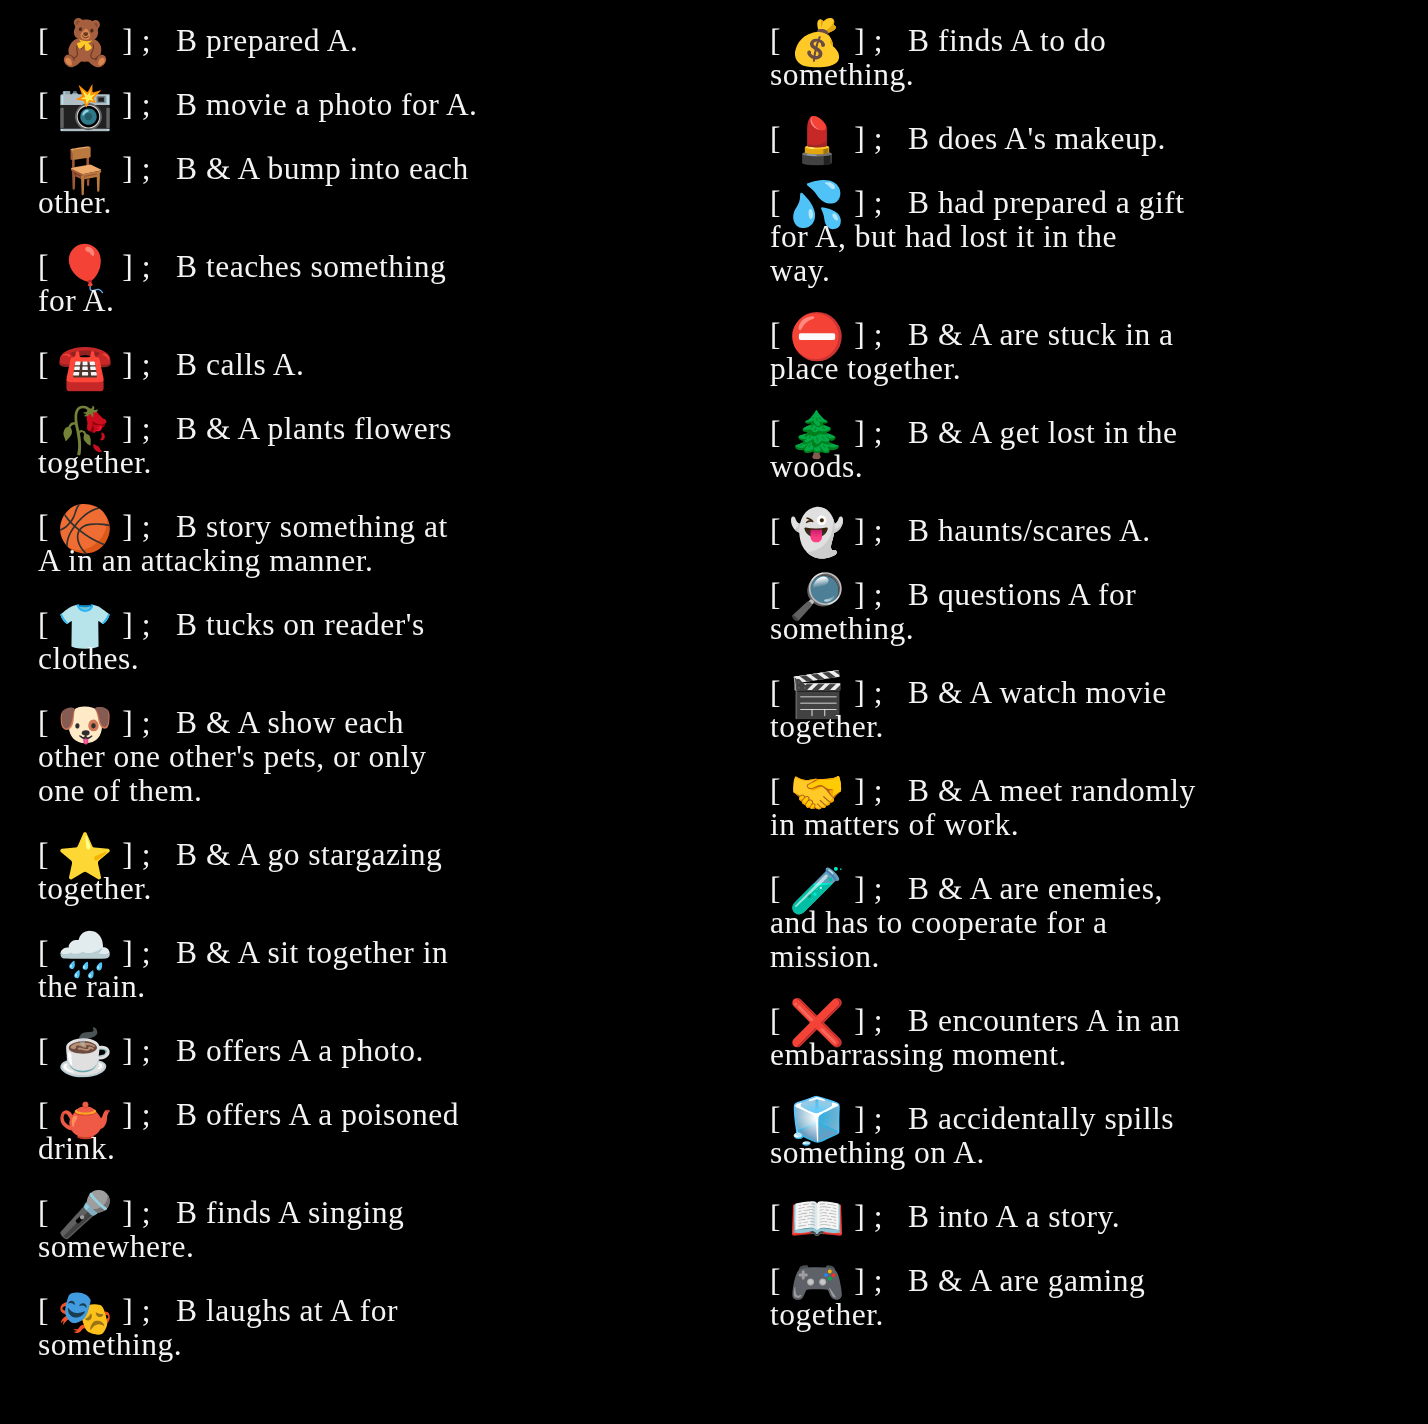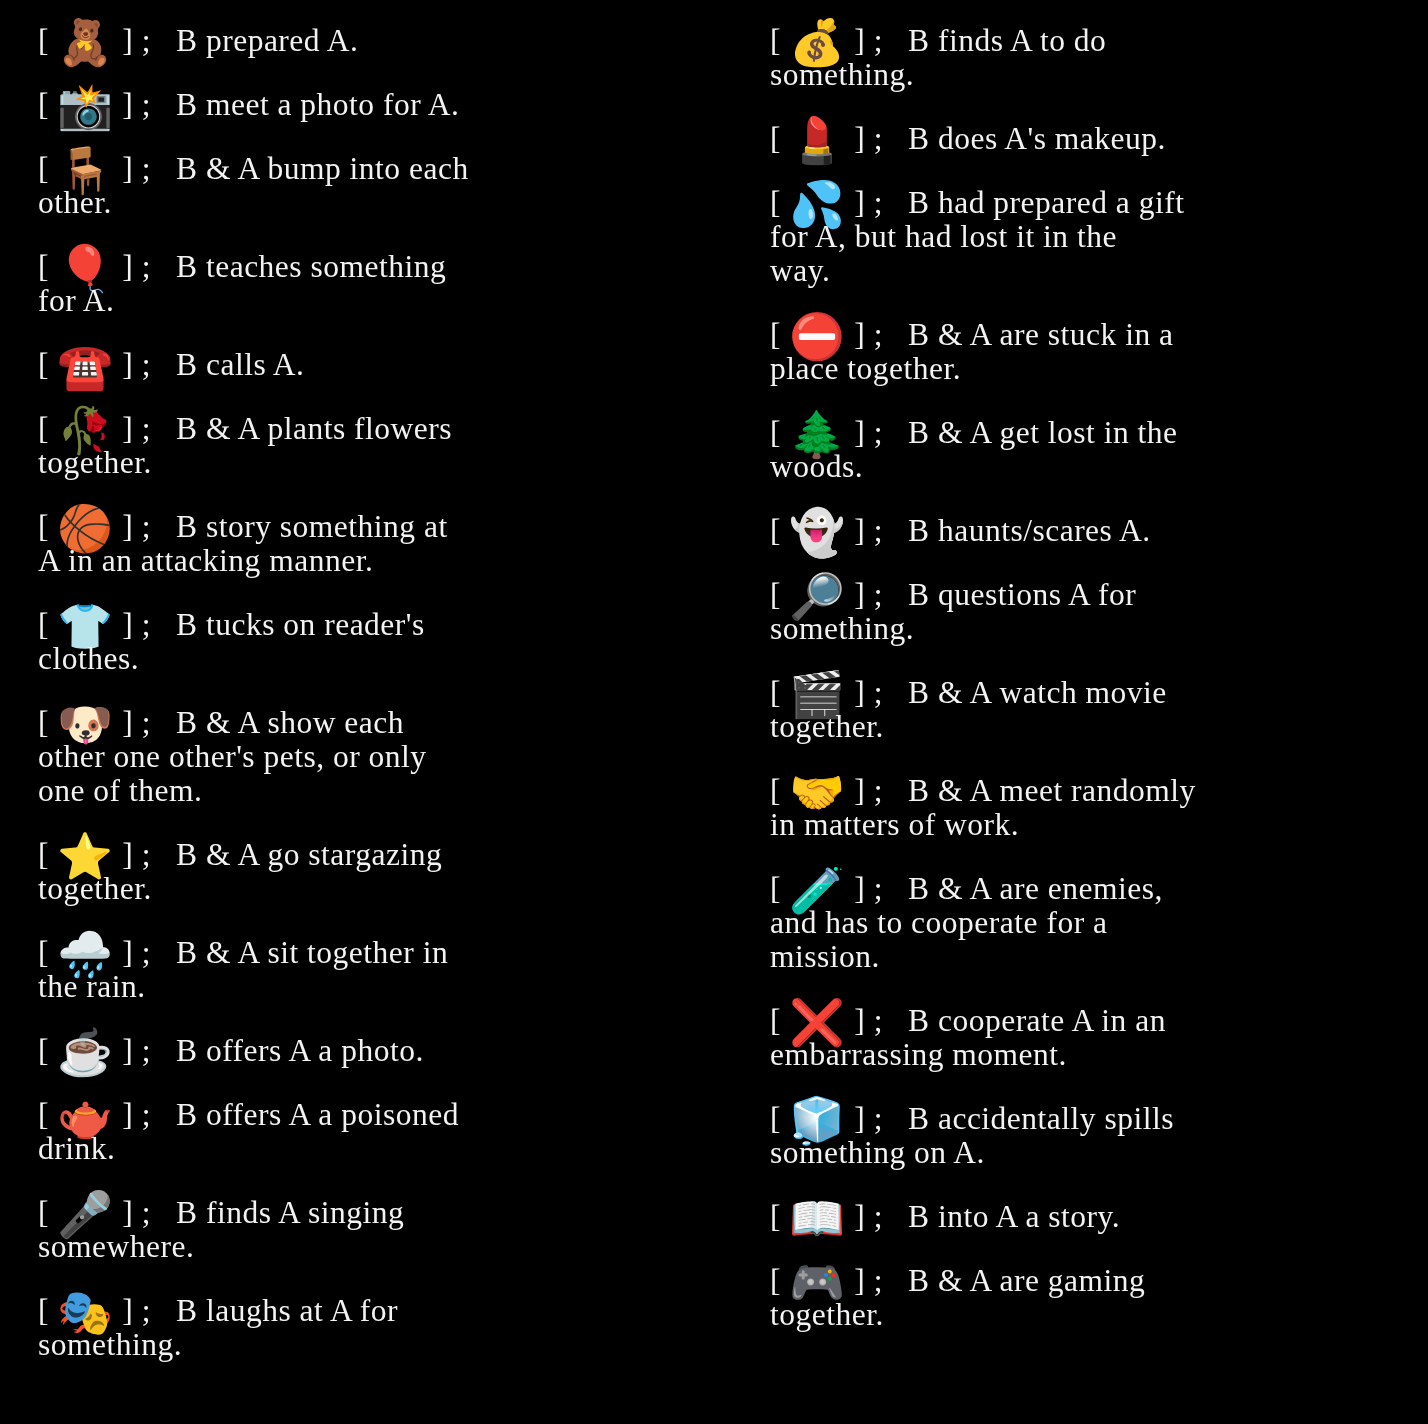--- a/index.html
+++ b/index.html
@@ -40,21 +40,21 @@
     line-height: 1px;       
     vertical-align: -7px;
   }
 </style>
 </head>
 <body style="background: rgb(0, 0, 0); color: rgb(243, 243, 243);">
 
 <div class="columns" id="columns">
     <div class="col">
       <p class="entry"><span class="prefix"><span>[ </span><span class="emoji">🧸</span><span> ] ;   </span></span><span class="text">B prepared A.</span></p>
-      <p class="entry"><span class="prefix"><span>[ </span><span class="emoji">📸</span><span> ] ;   </span></span><span class="text">B meet a photo for A.</span></p>
+      <p class="entry"><span class="prefix"><span>[ </span><span class="emoji">📸</span><span> ] ;   </span></span><span class="text">B movie a photo for A.</span></p>
       <p class="entry"><span class="prefix"><span>[ </span><span class="emoji">🪑</span><span> ] ;   </span></span><span class="text">B &amp; A bump into each
 other.</span></p>
       <p class="entry"><span class="prefix"><span>[ </span><span class="emoji">🎈</span><span> ] ;   </span></span><span class="text">B teaches something
 for A.</span></p>
       <p class="entry"><span class="prefix"><span>[ </span><span class="emoji">☎️</span><span> ] ;   </span></span><span class="text">B calls A.</span></p>
       <p class="entry"><span class="prefix"><span>[ </span><span class="emoji">🥀</span><span> ] ;   </span></span><span class="text">B &amp; A plants flowers
 together.</span></p>
       <p class="entry"><span class="prefix"><span>[ </span><span class="emoji">🏀</span><span> ] ;   </span></span><span class="text">B story something at
 A in an attacking manner.</span></p>
       <p class="entry"><span class="prefix"><span>[ </span><span class="emoji">👕</span><span> ] ;   </span></span><span class="text">B tucks on reader's
@@ -88,21 +88,21 @@
       <p class="entry"><span class="prefix"><span>[ </span><span class="emoji">👻</span><span> ] ;   </span></span><span class="text">B haunts/scares A.</span></p>
       <p class="entry"><span class="prefix"><span>[ </span><span class="emoji">🔎</span><span> ] ;   </span></span><span class="text">B questions A for
 something.</span></p>
       <p class="entry"><span class="prefix"><span>[ </span><span class="emoji">🎬</span><span> ] ;   </span></span><span class="text">B &amp; A watch movie
 together.</span></p>
       <p class="entry"><span class="prefix"><span>[ </span><span class="emoji">🤝</span><span> ] ;   </span></span><span class="text">B &amp; A meet randomly
 in matters of work.</span></p>
       <p class="entry"><span class="prefix"><span>[ </span><span class="emoji">🧪</span><span> ] ;   </span></span><span class="text">B &amp; A are enemies,
 and has to cooperate for a
 mission.</span></p>
-      <p class="entry"><span class="prefix"><span>[ </span><span class="emoji">❌</span><span> ] ;   </span></span><span class="text">B cooperate A in an
+      <p class="entry"><span class="prefix"><span>[ </span><span class="emoji">❌</span><span> ] ;   </span></span><span class="text">B encounters A in an
 embarrassing moment.</span></p>
       <p class="entry"><span class="prefix"><span>[ </span><span class="emoji">🧊</span><span> ] ;   </span></span><span class="text">B accidentally spills
 something on A.</span></p>
       <p class="entry"><span class="prefix"><span>[ </span><span class="emoji">📖</span><span> ] ;   </span></span><span class="text">B into A a story.</span></p>
       <p class="entry"><span class="prefix"><span>[ </span><span class="emoji">🎮</span><span> ] ;   </span></span><span class="text">B &amp; A are gaming
 together.</span></p>
     </div>
   </div>
 
 </body></html>

